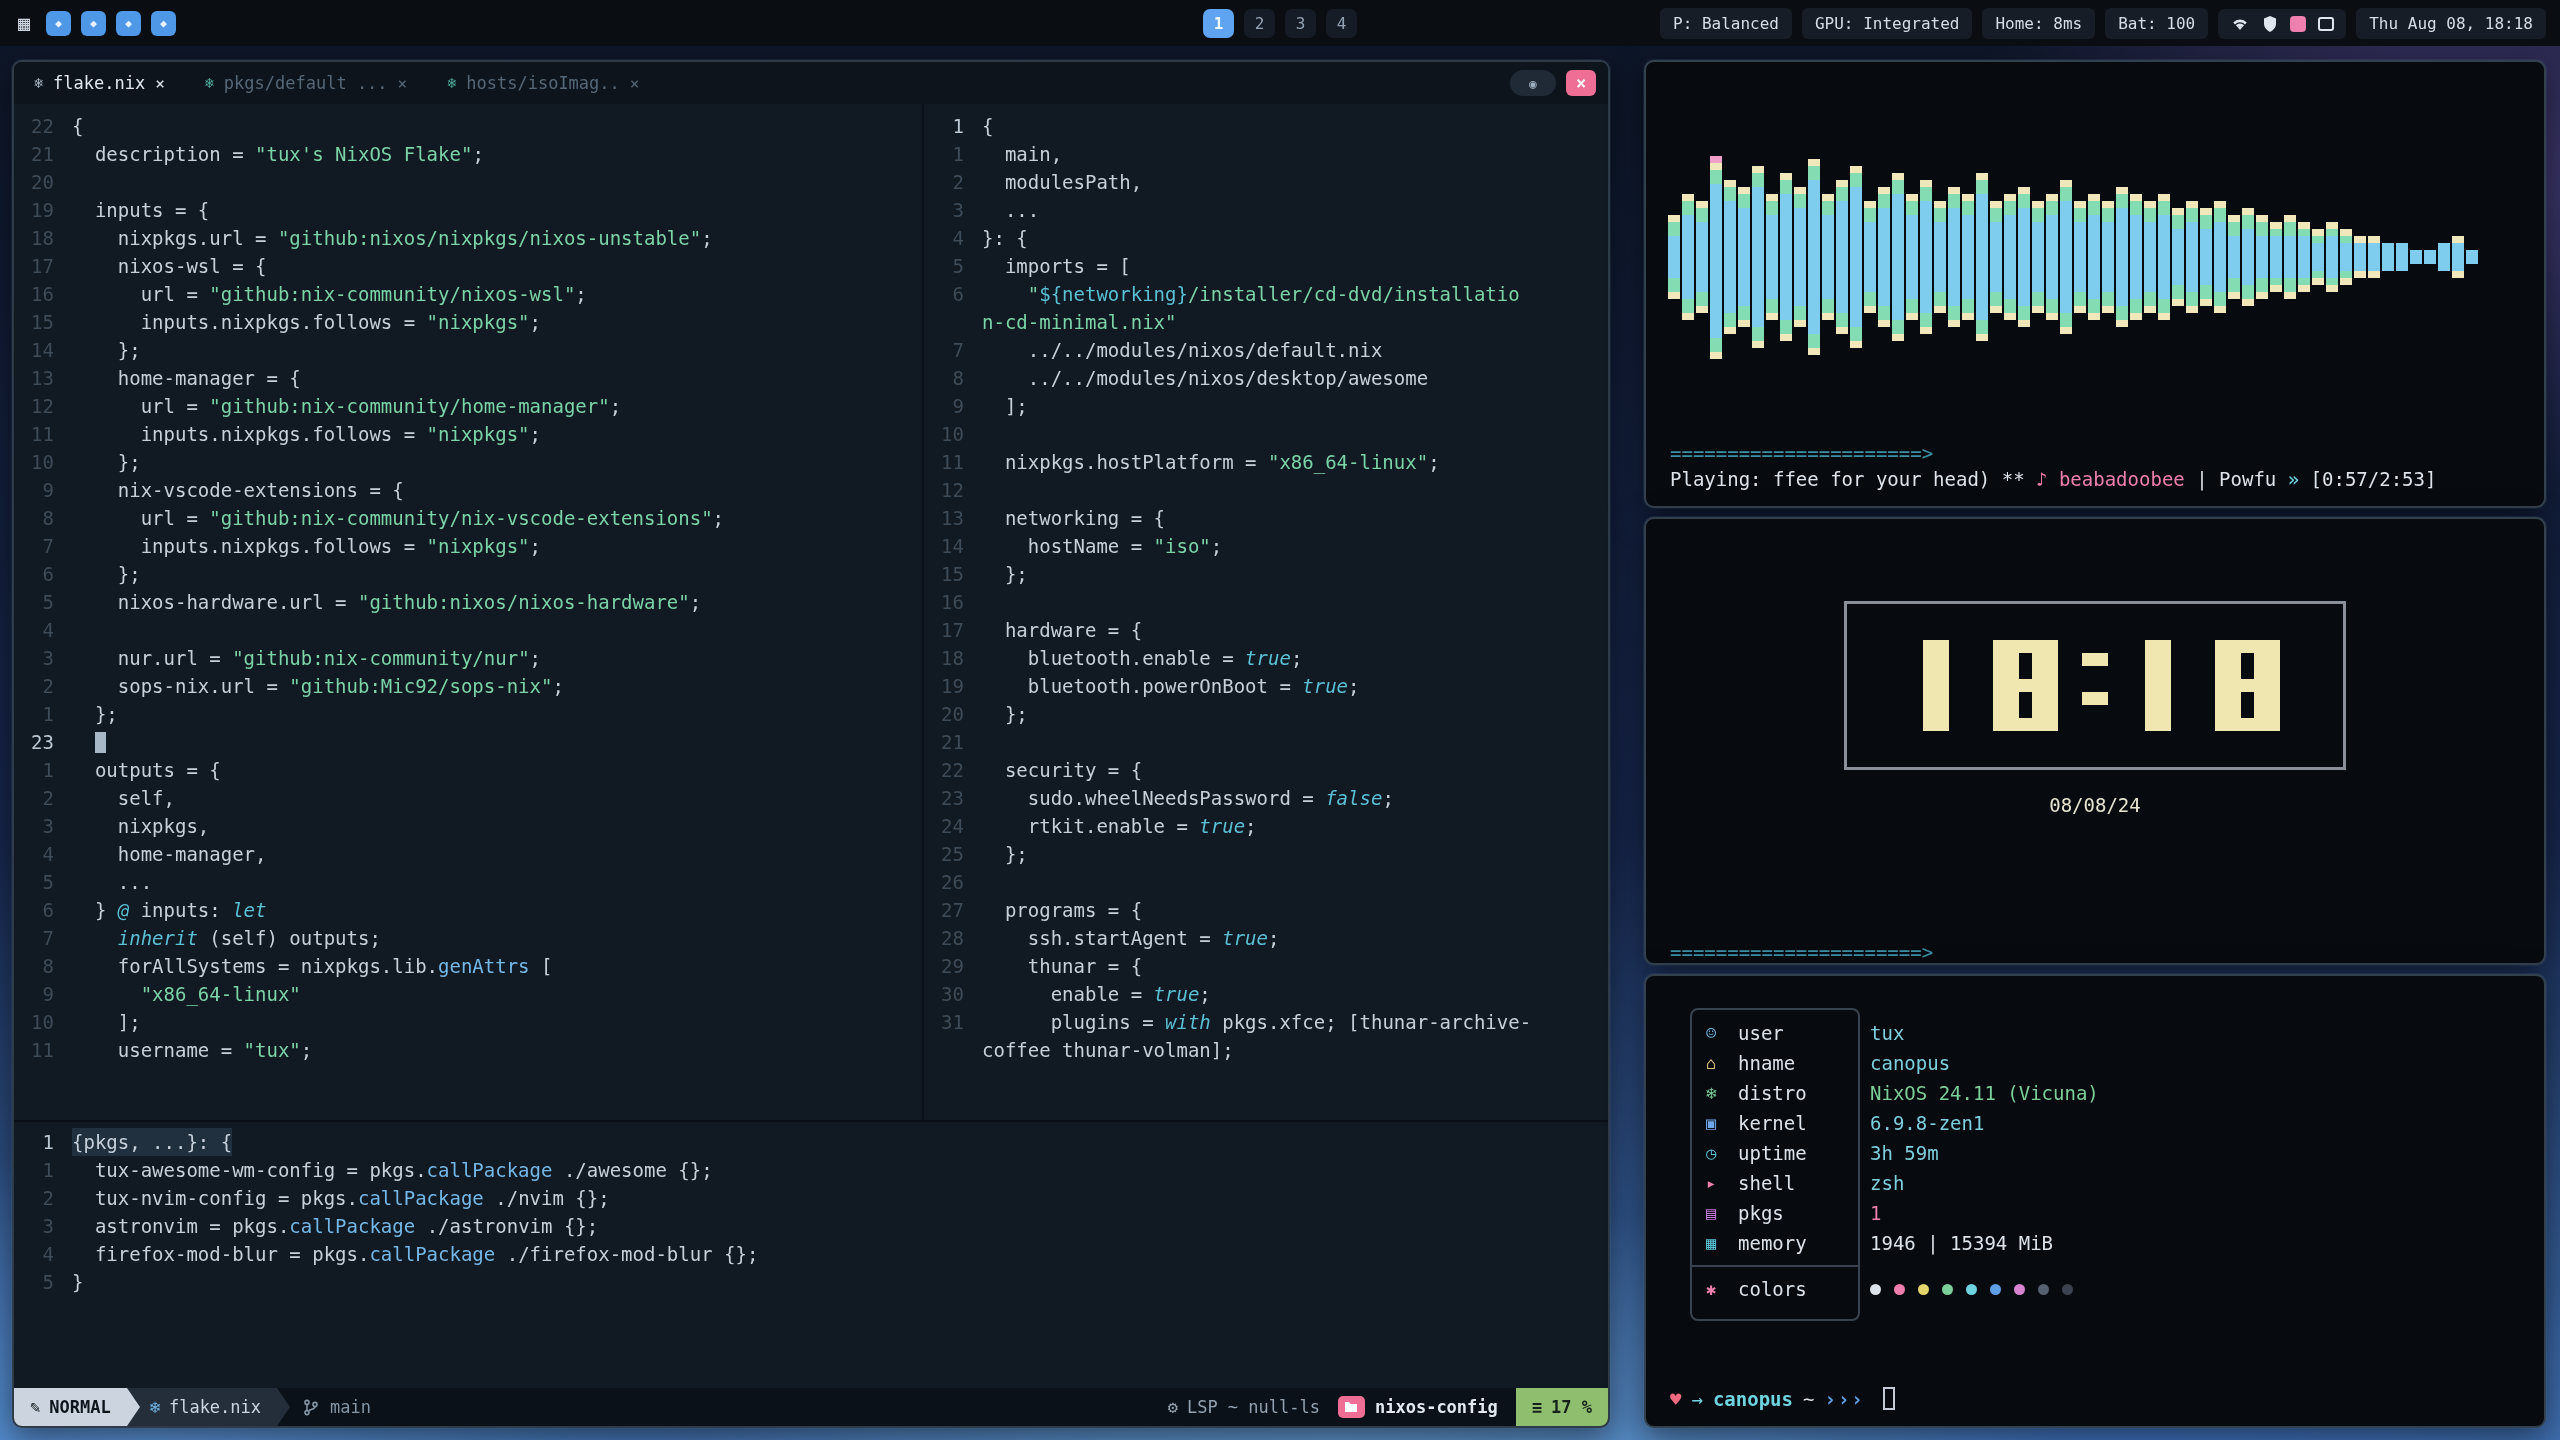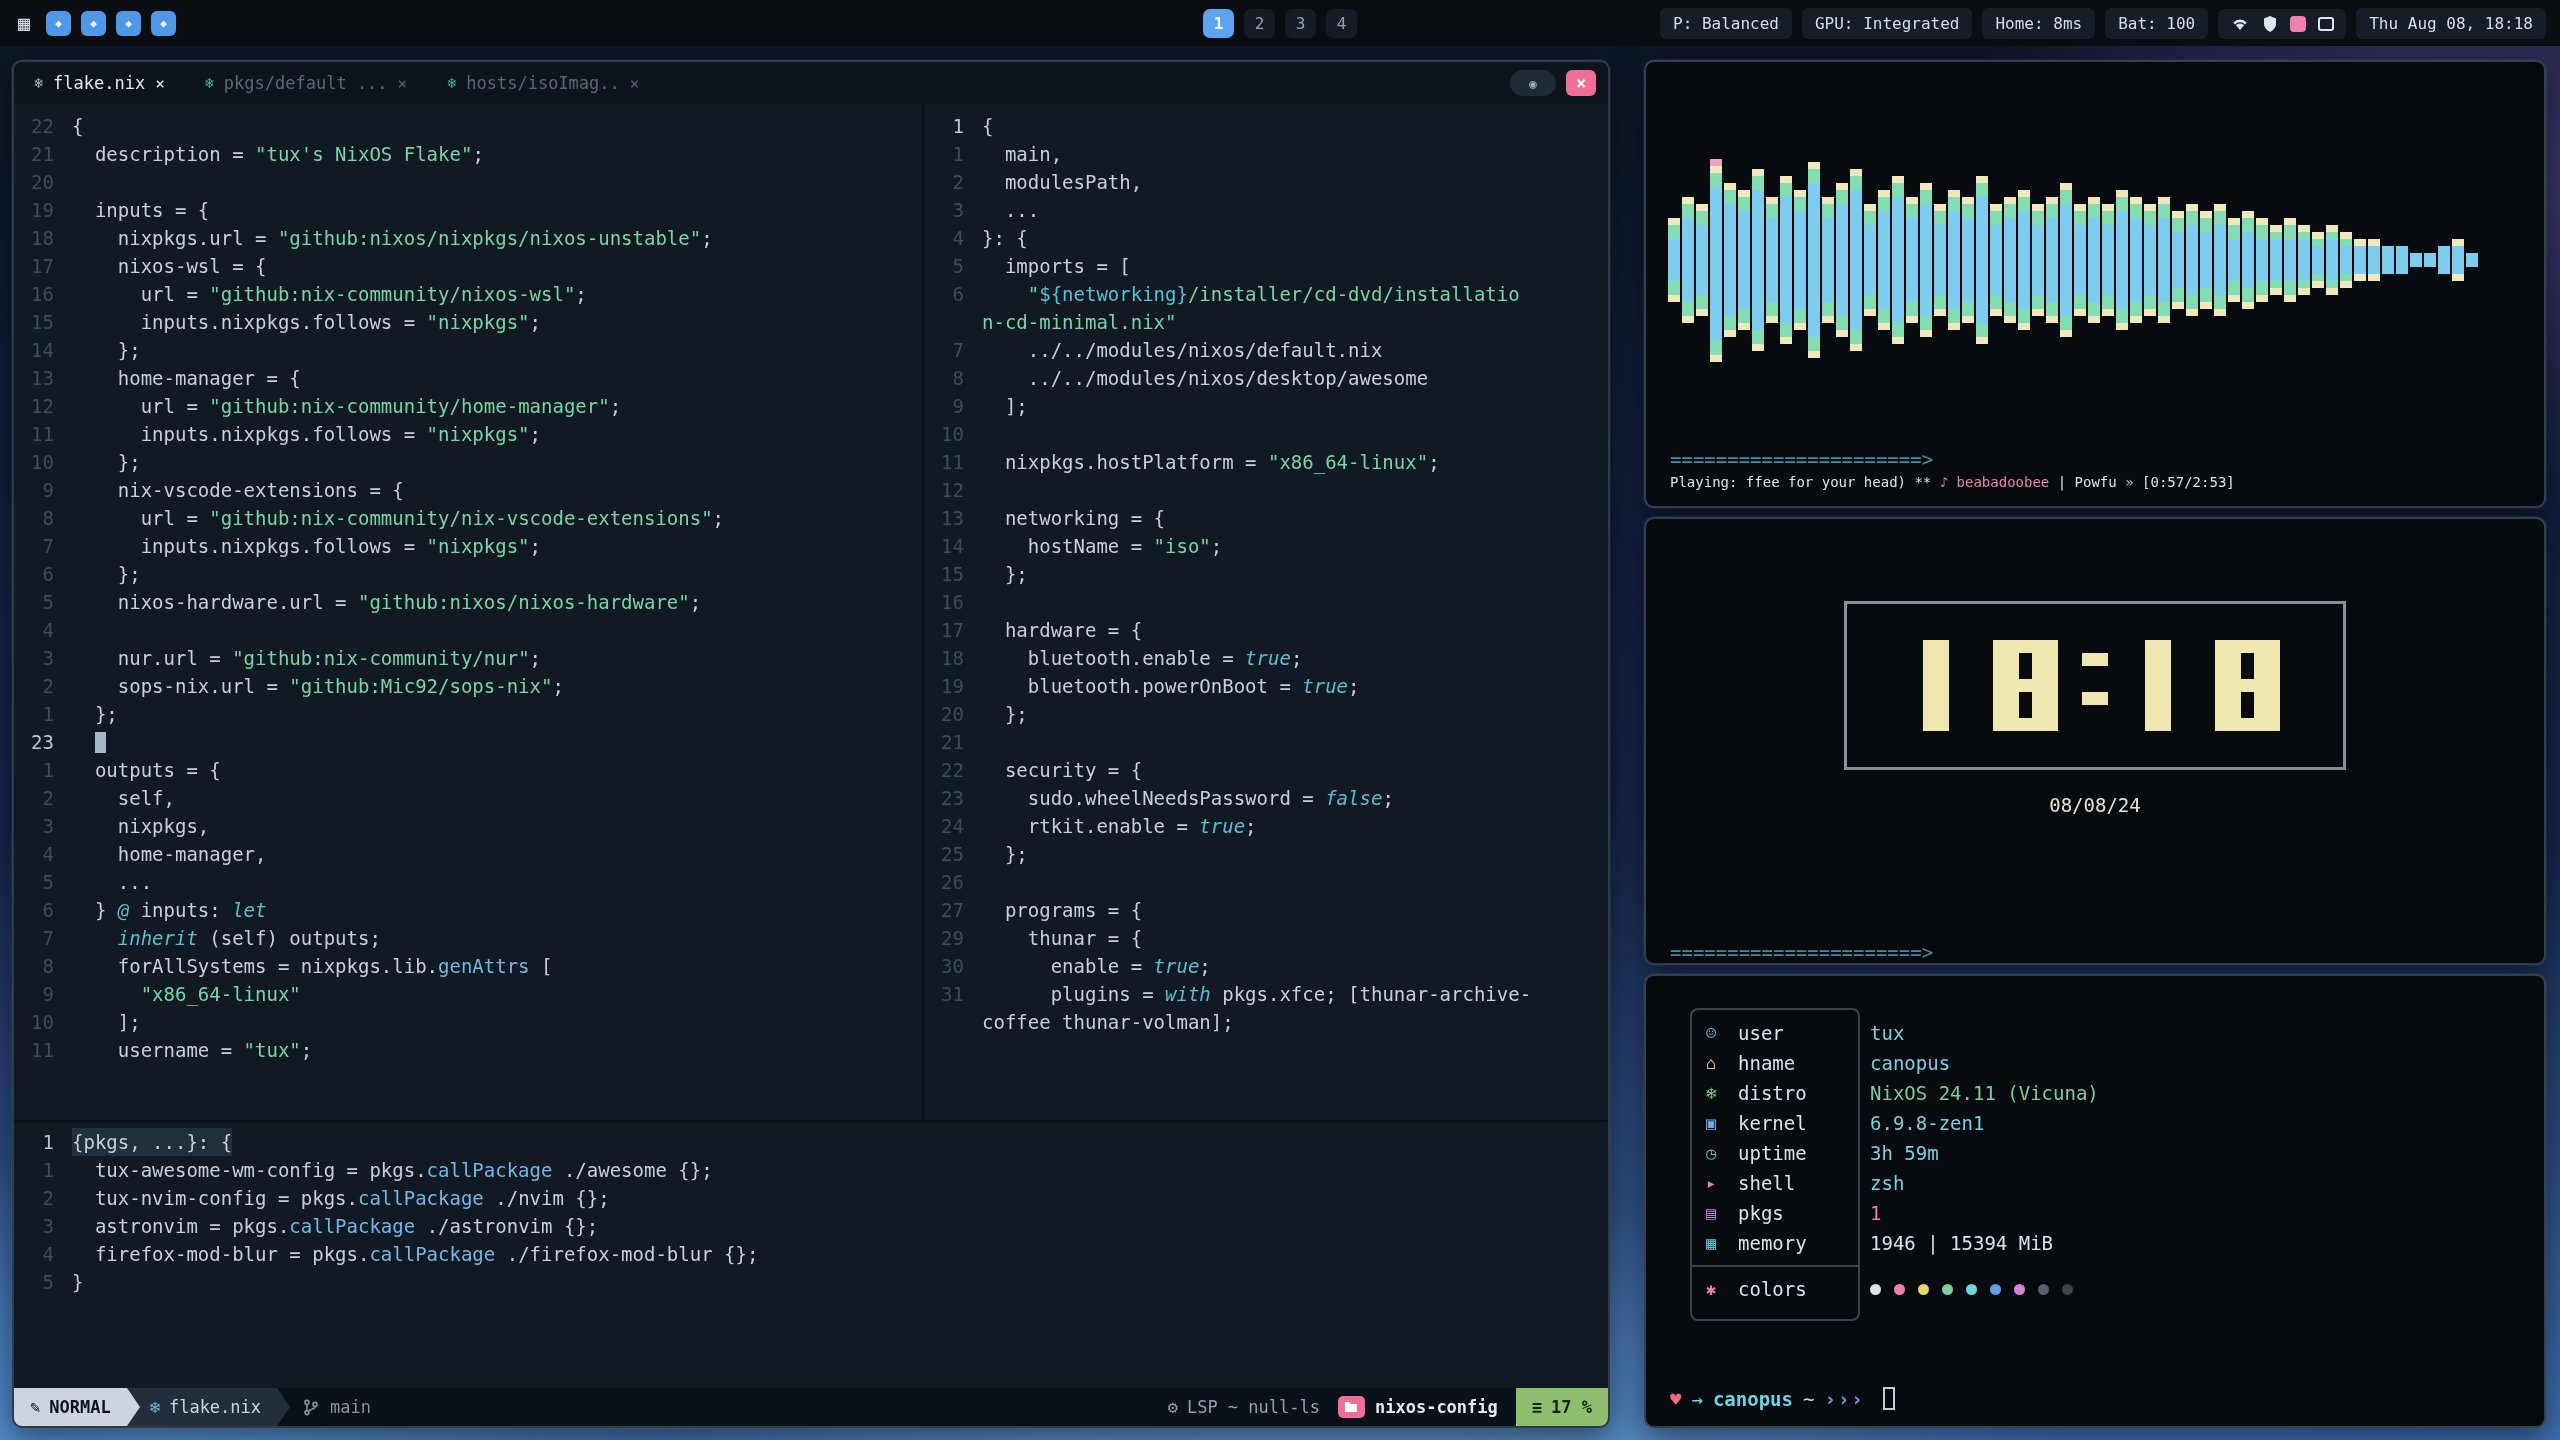--- a/index.html
+++ b/index.html
@@ -61,21 +61,21 @@
 .sl-right{margin-left:auto;display:flex;align-items:center;gap:18px;height:100%}
 .seg-lsp{display:flex;align-items:center;gap:9px;color:#93a2b1}
 .seg-proj{display:flex;align-items:center;gap:10px;color:#e2e9f0;font-weight:bold}
 .folderchip{width:27px;height:22px;border-radius:5px;background:#ee6e96;display:flex;align-items:center;justify-content:center}
 .seg-scroll{background:#8fbe6e;color:#13221a;font-weight:bold;height:100%;display:flex;align-items:center;gap:9px;padding:0 16px}
 
 #win-vis{left:1644px;top:60px;width:902px;height:448px;background:#070b10;border:2px solid #33404d;display:flex;flex-direction:column;overflow:hidden}
 #vis-bars{flex:1;display:flex;align-items:center;padding:10px 22px 0;gap:2px}
 .vcol{width:12px;display:flex;flex-direction:column;justify-content:center}
 .term-sep{padding:0 24px;color:#3d8fa6;font-size:19px;white-space:nowrap;overflow:hidden}
-.term-playing{padding:4px 24px 16px;font-size:14px;white-space:nowrap;overflow:hidden}
+.term-playing{padding:4px 24px 16px;font-size:19px;white-space:nowrap;overflow:hidden}
 .pt-f{color:#dde3ea}.pt-pk{color:#ef7fae}.pt-cy{color:#6fd3e0}
 #win-clock{left:1644px;top:517px;width:902px;height:448px;background:#070b10;border:2px solid #33404d;display:flex;flex-direction:column;align-items:center;overflow:hidden}
 .clock-box{margin-top:82px;border:3px solid #8a9099;padding:36px 54px;display:flex;align-items:center}
 #clock-digits{display:flex;align-items:center}
 .pxd{display:grid;margin:0 9px}
 .pxd.colon{margin:0 15px}
 .pxc{width:13px;height:13px}
 .pxc.on{background:#efe6b0}
 .clock-date{margin-top:24px;color:#e6e3d0;font-size:19px}
 .grow{flex:1}
@@ -220,20 +220,21 @@
         <div class="crow"><span class="ln">18</span><span class="code"><span class="tk-f">    bluetooth.enable = </span><span class="tk-b">true</span><span class="tk-f">;</span></span></div>
         <div class="crow"><span class="ln">19</span><span class="code"><span class="tk-f">    bluetooth.powerOnBoot = </span><span class="tk-b">true</span><span class="tk-f">;</span></span></div>
         <div class="crow"><span class="ln">20</span><span class="code"><span class="tk-f">  };</span></span></div>
         <div class="crow"><span class="ln">21</span><span class="code"></span></div>
         <div class="crow"><span class="ln">22</span><span class="code"><span class="tk-f">  security = {</span></span></div>
         <div class="crow"><span class="ln">23</span><span class="code"><span class="tk-f">    sudo.wheelNeedsPassword = </span><span class="tk-b">false</span><span class="tk-f">;</span></span></div>
         <div class="crow"><span class="ln">24</span><span class="code"><span class="tk-f">    rtkit.enable = </span><span class="tk-b">true</span><span class="tk-f">;</span></span></div>
         <div class="crow"><span class="ln">25</span><span class="code"><span class="tk-f">  };</span></span></div>
         <div class="crow"><span class="ln">26</span><span class="code"></span></div>
         <div class="crow"><span class="ln">27</span><span class="code"><span class="tk-f">  programs = {</span></span></div>
+        <div class="crow"><span class="ln">28</span><span class="code"><span class="tk-f">    ssh.startAgent = </span><span class="tk-b">true</span><span class="tk-f">;</span></span></div>
         <div class="crow"><span class="ln">29</span><span class="code"><span class="tk-f">    thunar = {</span></span></div>
         <div class="crow"><span class="ln">30</span><span class="code"><span class="tk-f">      enable = </span><span class="tk-b">true</span><span class="tk-f">;</span></span></div>
         <div class="crow"><span class="ln">31</span><span class="code"><span class="tk-f">      plugins = </span><span class="tk-b">with</span><span class="tk-f"> pkgs.xfce; [thunar-archive-</span></span></div>
         <div class="crow"><span class="ln"></span><span class="code"><span class="tk-f">coffee thunar-volman];</span></span></div>
       </div>
   </div>
   <div id="pane-bottom">
       <div class="crow"><span class="ln cur">1</span><span class="code selbg"><span class="tk-f">{pkgs, ...}: {</span></span></div>
       <div class="crow"><span class="ln">1</span><span class="code"><span class="tk-f">  tux-awesome-wm-config = pkgs.</span><span class="tk-fn">callPackage</span><span class="tk-f"> ./awesome {};</span></span></div>
       <div class="crow"><span class="ln">2</span><span class="code"><span class="tk-f">  tux-nvim-config = pkgs.</span><span class="tk-fn">callPackage</span><span class="tk-f"> ./nvim {};</span></span></div>

